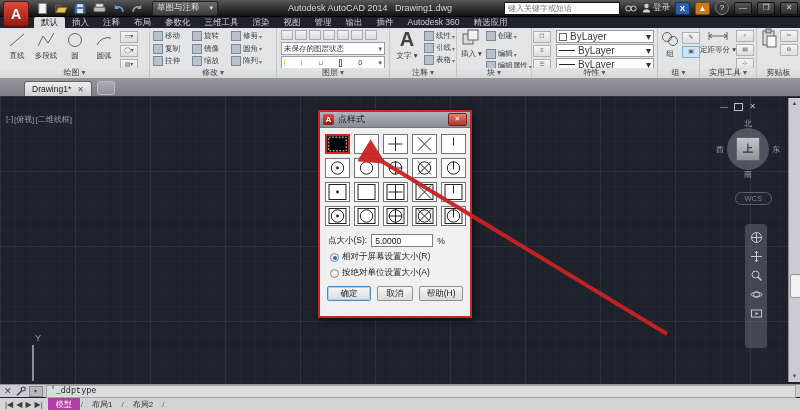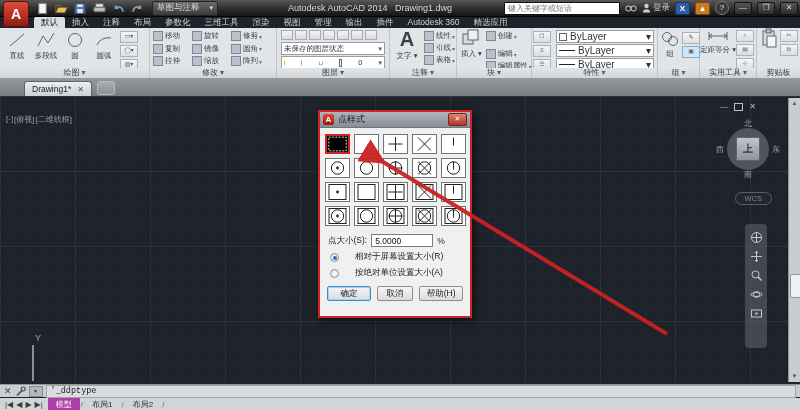--- a/index.html
+++ b/index.html
@@ -119,21 +119,21 @@
   .dlg-text{font-size:9px;color:#16181b;}
   .dlg-close{margin-left:auto;width:17px;height:11px;background:linear-gradient(#dd8275,#b23427);
     border:1px solid #75221a;border-radius:2px;color:#fff;font-size:8px;line-height:10px;text-align:center;}
   .dlg-close::after{content:"✕";font-size:7px;}
   #point-grid{display:grid;grid-template-columns:repeat(5,25px);gap:4px;padding:6px 5px 3px 5px;justify-content:center;}
   .pcell{width:25px;height:20px;box-sizing:border-box;background:#fff;border:1px solid #6f7478;
     display:flex;align-items:center;justify-content:center;}
   .pcell.sel{background:#000;border:2px solid #d42222;}
   .size-row{display:flex;align-items:center;gap:4px;margin:5px 8px 0 8px;font-size:8.5px;color:#1c1c1c;}
   .size-row input{width:62px;height:13px;border:1px solid #7a7e83;font-size:8.5px;padding:0 3px;box-sizing:border-box;color:#111;}
-  .radio-row{display:flex;align-items:center;gap:16px;margin:4px 0 0 10px;font-size:8.5px;color:#1c1c1c;}
+  .radio-row{display:flex;align-items:center;gap:3px;margin:4px 0 0 10px;font-size:8.5px;color:#1c1c1c;}
   .radio{width:9px;height:9px;box-sizing:border-box;border:1px solid #8a8f94;border-radius:50%;
     background:radial-gradient(#fff,#dcdcdc);position:relative;flex:none;}
   .radio.checked::after{content:"";position:absolute;left:2px;top:2px;width:4px;height:4px;border-radius:50%;background:#2f6fb1;}
   .btn-row{display:flex;gap:6px;padding:7px 7px 0 7px;}
   .btn-row button{height:15px;font-size:8.5px;font-family:"Liberation Sans",sans-serif;color:#1c1c1c;
     background:linear-gradient(#f5f5f5,#dcdcdc);border:1px solid #8a8f94;border-radius:2px;padding:0;}
   .btn-row .ok{width:46px;border-color:#3d8ec9;box-shadow:inset 0 0 0 1px #a9d3ef;}
   .btn-row .mid{width:38px;}
   .btn-row .hp{width:46px;}
   

